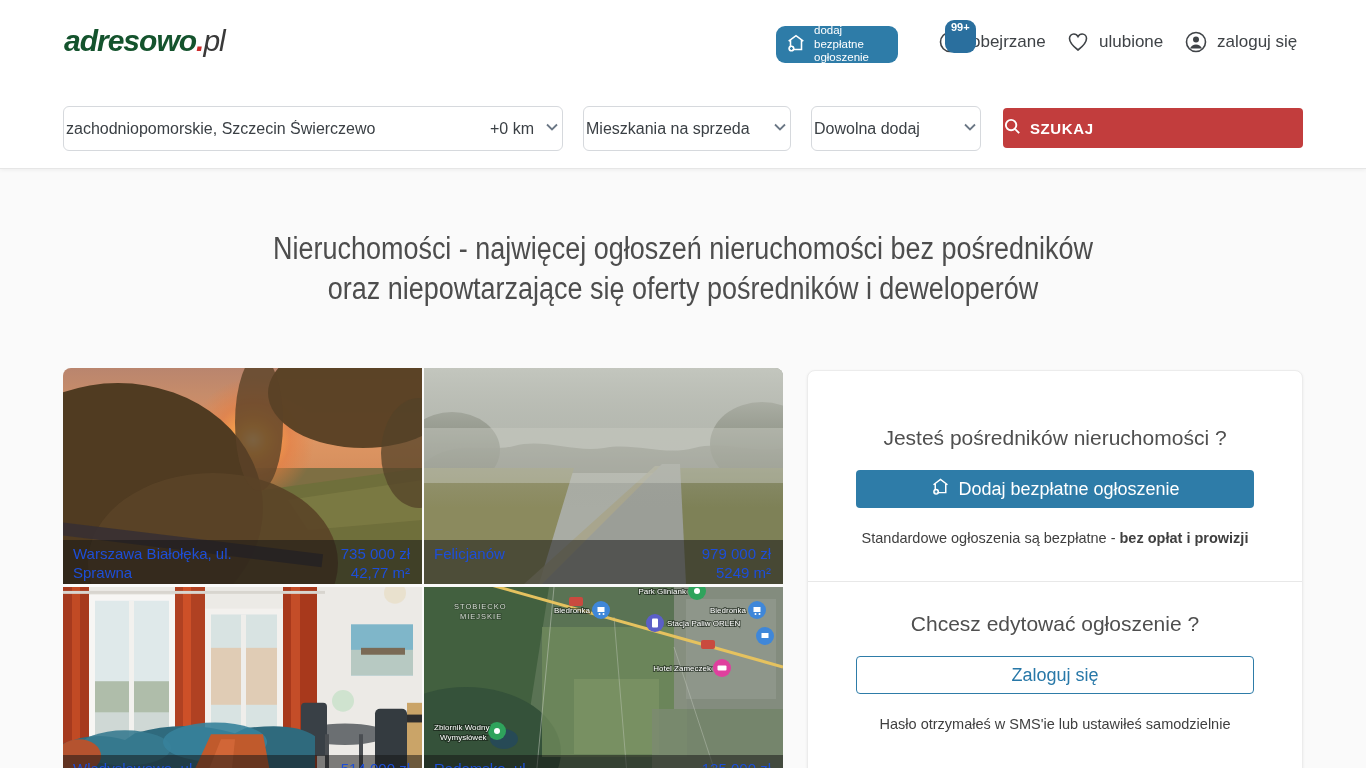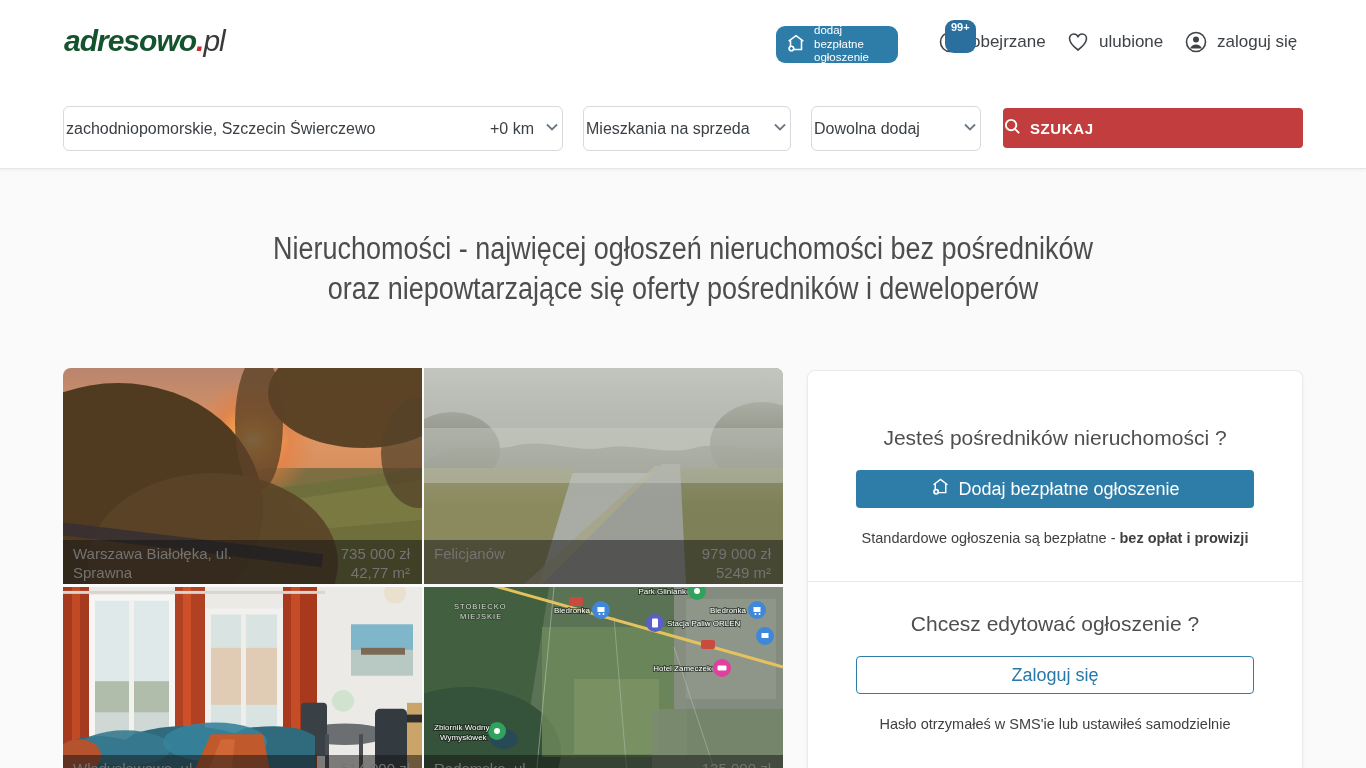--- a/index.html
+++ b/index.html
@@ -78,21 +78,21 @@
     display:grid; grid-template-columns:359px 359px;
     grid-template-rows:216px 212px; gap:3px 2px;
     border-radius:8px; overflow:hidden;
   }
   .cell { position:relative; overflow:hidden; cursor:pointer; }
   .cell svg.photo { display:block; width:100%; height:100%; }
   .caption {
     position:absolute; left:0; right:0; bottom:0; height:44px;
     background:rgba(22,22,22,0.52);
     display:flex; justify-content:space-between;
-    padding:4px 12px 4px 10px; color:#737373; font-size:15px; line-height:19px;
+    padding:4px 12px 4px 10px; color:#1d4ed8; font-size:15px; line-height:19px;
   }
   .caption .right { text-align:right; }
   
   .side-card {
     position:absolute; left:807px; top:370px; width:496px; height:540px;
     background:#fff; border:1px solid #ececec; border-radius:8px;
     box-shadow:0 1px 3px rgba(0,0,0,0.07);
   }
   .side-sec { padding:0 48px; text-align:center; }
   .side-title { font-size:21px; color:#4f4f4f; font-weight:400; }

